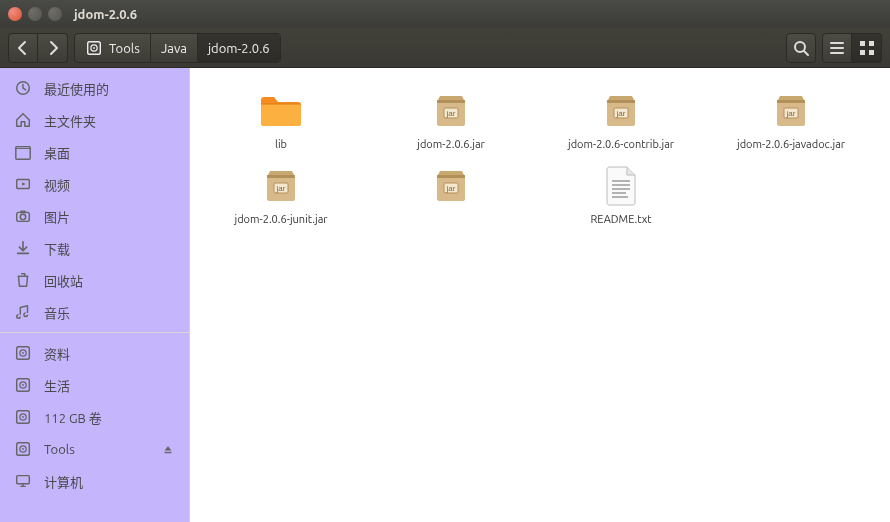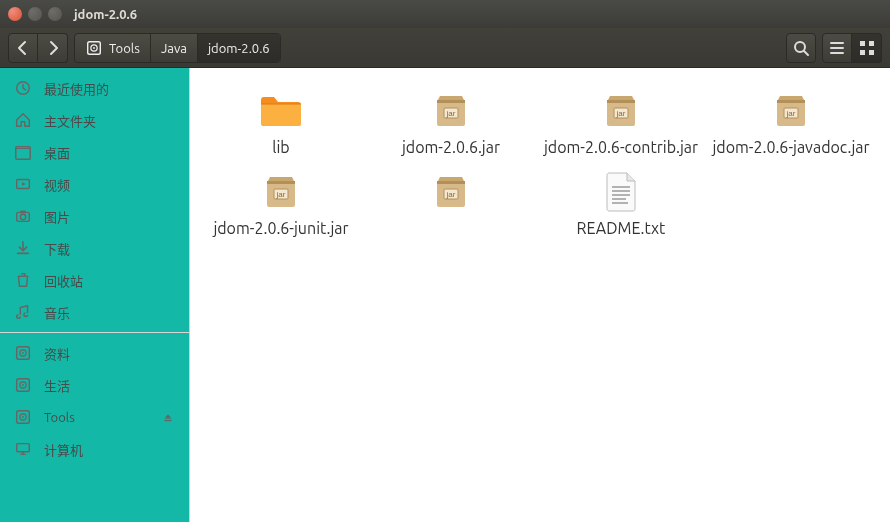--- a/index.html
+++ b/index.html
@@ -45,40 +45,40 @@
   .view-group { display:flex; }
   .view-group .btn { border-radius:0; border-left:none; }
   .view-group .btn:first-child { border-top-left-radius:4px; border-bottom-left-radius:4px; border-left:1px solid #2b2a27; }
   .view-group .btn:last-child { border-top-right-radius:4px; border-bottom-right-radius:4px; }
   .view-group .btn.active { background:linear-gradient(to bottom,#34332e,#2d2c28); }
 
   
   .body { display:flex; height:454px; }
 
   .sidebar {
-    width:190px; background:#14b8a6; border-right:1px solid #d0d0d0;
+    width:190px; background:#c4b5fd; border-right:1px solid #d0d0d0;
     display:flex; flex-direction:column; overflow-y:auto; padding-top:4px;
   }
   .side-item {
     display:flex; align-items:center; gap:12px; padding:6px 14px;
     color:#4a4a4a; font-size:13px; height:32px;
   }
   .side-item .icon { width:18px; height:18px; display:flex; align-items:center; justify-content:center; color:#666; }
   .side-sep { height:1px; background:#d6d6d6; margin:4px 0; }
   .eject { margin-left:auto; color:#666; }
 
   .content {
     flex:1; background:#fff; padding:16px 6px; overflow:auto;
   }
   .grid { display:flex; flex-wrap:wrap; align-content:flex-start; }
   .file {
     width:170px; display:flex; flex-direction:column; align-items:center;
     padding:2px 4px 8px; text-align:center; gap:4px;
   }
-  .file .label { font-size:16px; color:#333; line-height:1.2; max-width:160px; word-break:break-word; }
+  .file .label { font-size:11px; color:#333; line-height:1.2; max-width:160px; word-break:break-word; }
   .fileicon { width:48px; height:48px; position:relative; }
 
   svg { display:block; }
 </style>
 </head>
 <body>
 
 <svg width="0" height="0" style="position:absolute">
   <defs>
 
@@ -314,20 +314,28 @@
           </svg>
         </span>
         <span>生活</span>
       </div>
       <div class="side-item">
         <span class="icon">
           <svg width="18" height="18" viewBox="0 0 20 20">
             <use href="#ic-disk"></use>
           </svg>
         </span>
+        <span>112 GB 卷</span>
+      </div>
+      <div class="side-item">
+        <span class="icon">
+          <svg width="18" height="18" viewBox="0 0 20 20">
+            <use href="#ic-disk"></use>
+          </svg>
+        </span>
         <span>Tools</span>
         <span class="eject">
           <svg width="14" height="14" viewBox="0 0 20 20">
             <use href="#ic-eject"></use>
           </svg>
         </span>
       </div>
       <div class="side-item">
         <span class="icon">
           <svg width="18" height="18" viewBox="0 0 20 20">

